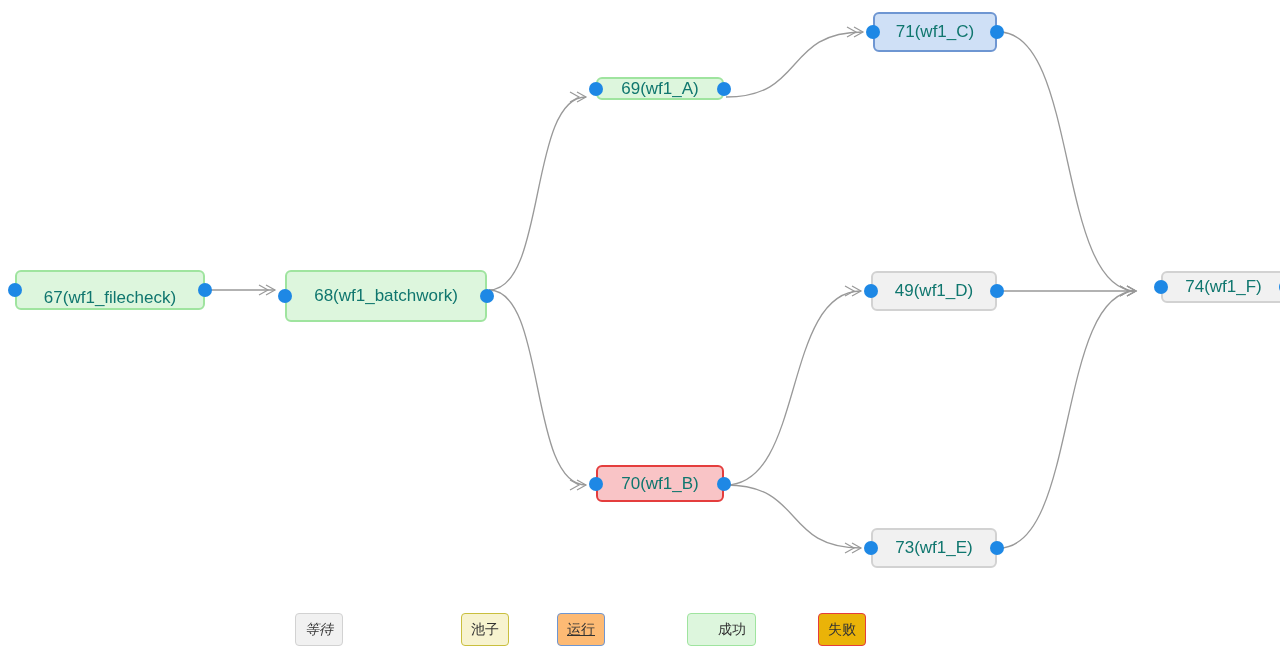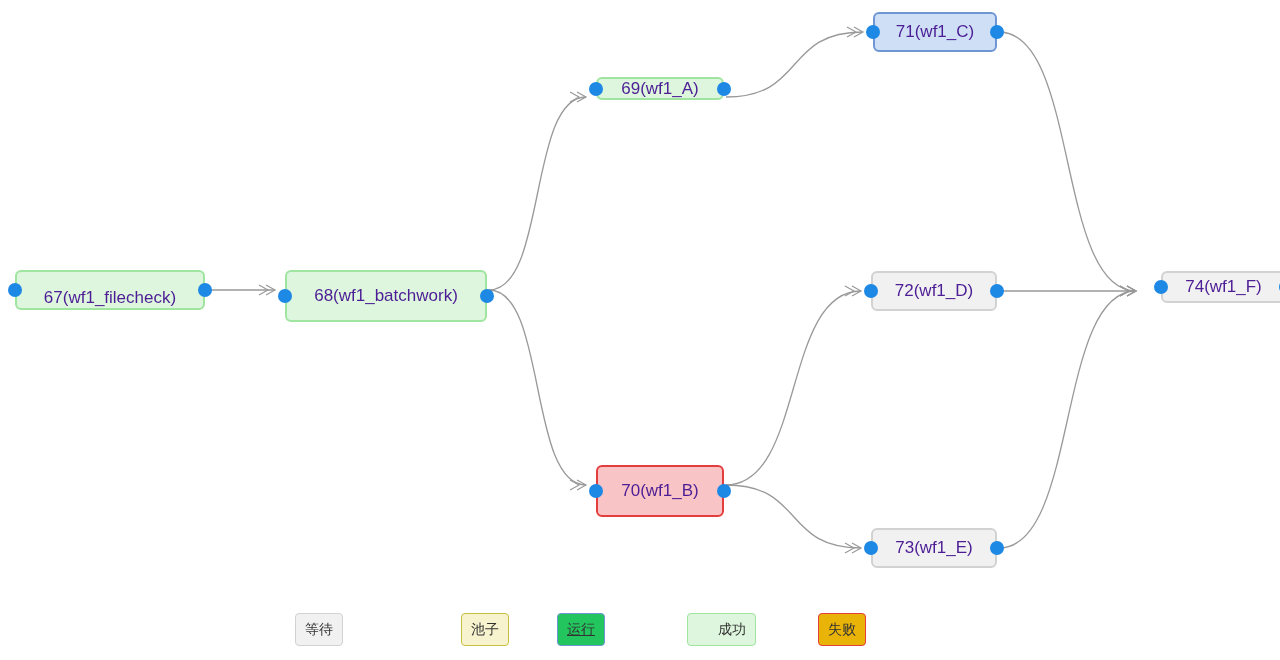--- a/index.html
+++ b/index.html
@@ -4,21 +4,21 @@
 <style>
   html,body{margin:0;padding:0;background:#ffffff;}
   body{width:1280px;height:660px;overflow:hidden;font-family:"Liberation Sans","DejaVu Sans",sans-serif;}
   .canvas{position:relative;width:1280px;height:660px;background:#ffffff;}
   svg.edges{position:absolute;left:0;top:0;z-index:1;}
   .edge{fill:none;stroke:#999999;stroke-width:1.3px;}
   .node{
     position:absolute;z-index:2;box-sizing:border-box;
     border:2px solid;border-radius:6px;
     display:flex;align-items:center;justify-content:center;
-    font-size:17px;color:#4c1d95;cursor:move;user-select:none;
+    font-size:17px;color:#0f766e;cursor:move;user-select:none;
   }
   .dot{
     position:absolute;width:14px;height:14px;border-radius:50%;
     top:50%;margin-top:-7px;z-index:3;
   }
   .dot.left{left:-9px;}
   .dot.right{right:-9px;}
   .legend{position:absolute;left:0;top:0;width:100%;height:100%;z-index:2;pointer-events:none;}
   .legend-item{
     position:absolute;top:613px;box-sizing:border-box;
@@ -65,42 +65,42 @@
       <div class="node" style="left: 596px; top: 77px; width: 128px; height: 23px; background: rgb(221, 246, 221); border-color: rgb(159, 228, 159);">
         <span>69(wf1_A)</span>
         <span class="dot left" style="background: rgb(30, 136, 229);"></span>
         <span class="dot right" style="background: rgb(30, 136, 229);"></span>
       </div>
       <div class="node" style="left: 873px; top: 12px; width: 124px; height: 40px; background: rgb(207, 224, 246); border-color: rgb(110, 150, 210);">
         <span>71(wf1_C)</span>
         <span class="dot left" style="background: rgb(30, 136, 229);"></span>
         <span class="dot right" style="background: rgb(30, 136, 229);"></span>
       </div>
-      <div class="node" style="left: 596px; top: 465px; width: 128px; height: 52px; background: rgb(249, 196, 198); border-color: rgb(228, 61, 61);">
+      <div class="node" style="left: 596px; top: 465px; width: 128px; height: 37px; background: rgb(249, 196, 198); border-color: rgb(228, 61, 61);">
         <span>70(wf1_B)</span>
         <span class="dot left" style="background: rgb(30, 136, 229);"></span>
         <span class="dot right" style="background: rgb(30, 136, 229);"></span>
       </div>
       <div class="node" style="left: 871px; top: 271px; width: 126px; height: 40px; background: rgb(241, 241, 241); border-color: rgb(210, 210, 210);">
-        <span>72(wf1_D)</span>
+        <span>49(wf1_D)</span>
         <span class="dot left" style="background: rgb(30, 136, 229);"></span>
         <span class="dot right" style="background: rgb(30, 136, 229);"></span>
       </div>
       <div class="node" style="left: 871px; top: 528px; width: 126px; height: 40px; background: rgb(241, 241, 241); border-color: rgb(210, 210, 210);">
         <span>73(wf1_E)</span>
         <span class="dot left" style="background: rgb(30, 136, 229);"></span>
         <span class="dot right" style="background: rgb(30, 136, 229);"></span>
       </div>
       <div class="node" style="left: 1161px; top: 271px; width: 125px; height: 32px; background: rgb(241, 241, 241); border-color: rgb(210, 210, 210);">
         <span>74(wf1_F)</span>
         <span class="dot left" style="background: rgb(30, 136, 229);"></span>
         <span class="dot right" style="background: rgb(30, 136, 229);"></span>
       </div>
     </div>
 
   <div class="legend">
-      <div class="legend-item" style="left: 295px; background: rgb(241, 241, 241); border-color: rgb(210, 210, 210);">等待</div>
+      <div class="legend-item" style="left: 295px; background: rgb(241, 241, 241); border-color: rgb(210, 210, 210); font-style: italic;">等待</div>
       <div class="legend-item" style="left: 425px; background: rgb(247, 243, 207); border-color: rgb(201, 191, 62); margin-left: 36px;">池子</div>
-      <div class="legend-item" style="left: 557px; background: #22c55e; border-color: rgb(110, 150, 210); text-decoration: underline;">运行</div>
+      <div class="legend-item" style="left: 557px; background: #fdba74; border-color: rgb(110, 150, 210); text-decoration: underline;">运行</div>
       <div class="legend-item" style="left: 687px; background: rgb(221, 246, 221); border-color: rgb(159, 228, 159); padding-left: 30px;">成功</div>
       <div class="legend-item" style="left: 818px; background: #eab308; border-color: rgb(228, 61, 61);">失败</div>
     </div>
 </div>
 
 </body></html>

